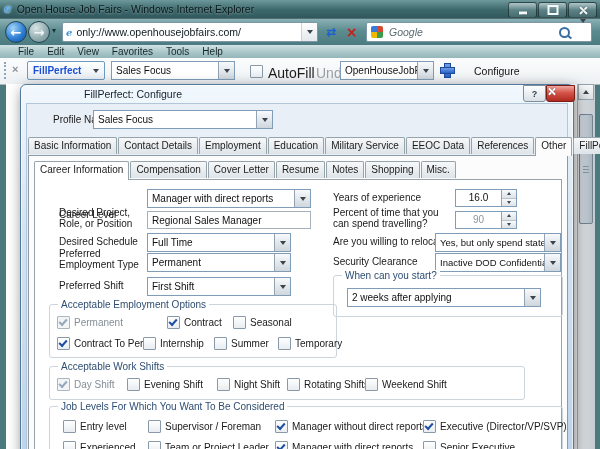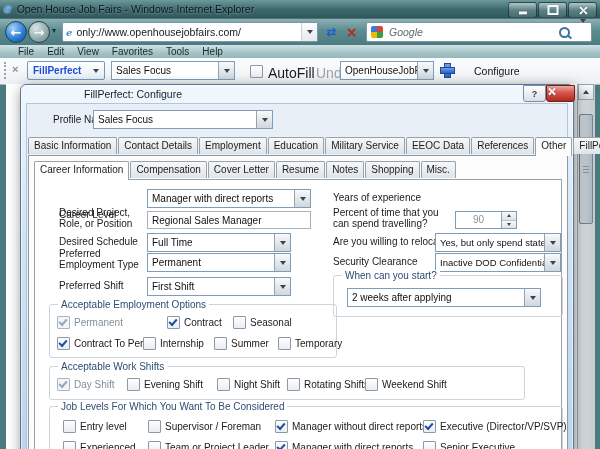--- a/index.html
+++ b/index.html
@@ -309,20 +309,31 @@
 
         <span class="flabel" style="left:24px;top:100px;">Preferred Shift</span>
         <span class="combo f-combo" style="left:112px;top:97px;width:144px;">
           <span class="combo-txt">First Shift</span>
           <span class="combo-btn">
               <i class="tri-d"></i>
             </span>
         </span>
 
         <span class="flabel" style="left:298px;top:12px;">Years of experience</span>
+        <span class="spinner" style="left:420px;top:9px;">
+          <span class="spin-val">16.0</span>
+          <span class="spin-btns">
+              <b>
+                <i class="tri-us"></i>
+              </b>
+              <b>
+                <i class="tri-ds"></i>
+              </b>
+            </span>
+        </span>
 
         <span class="flabel" style="left:298px;top:27px;width:122px;">Percent of time that you can spend travelling?</span>
         <span class="spinner disabled" style="left:420px;top:31px;">
           <span class="spin-val">90</span>
           <span class="spin-btns">
               <b>
                 <i class="tri-us"></i>
               </b>
               <b>
                 <i class="tri-ds"></i>

